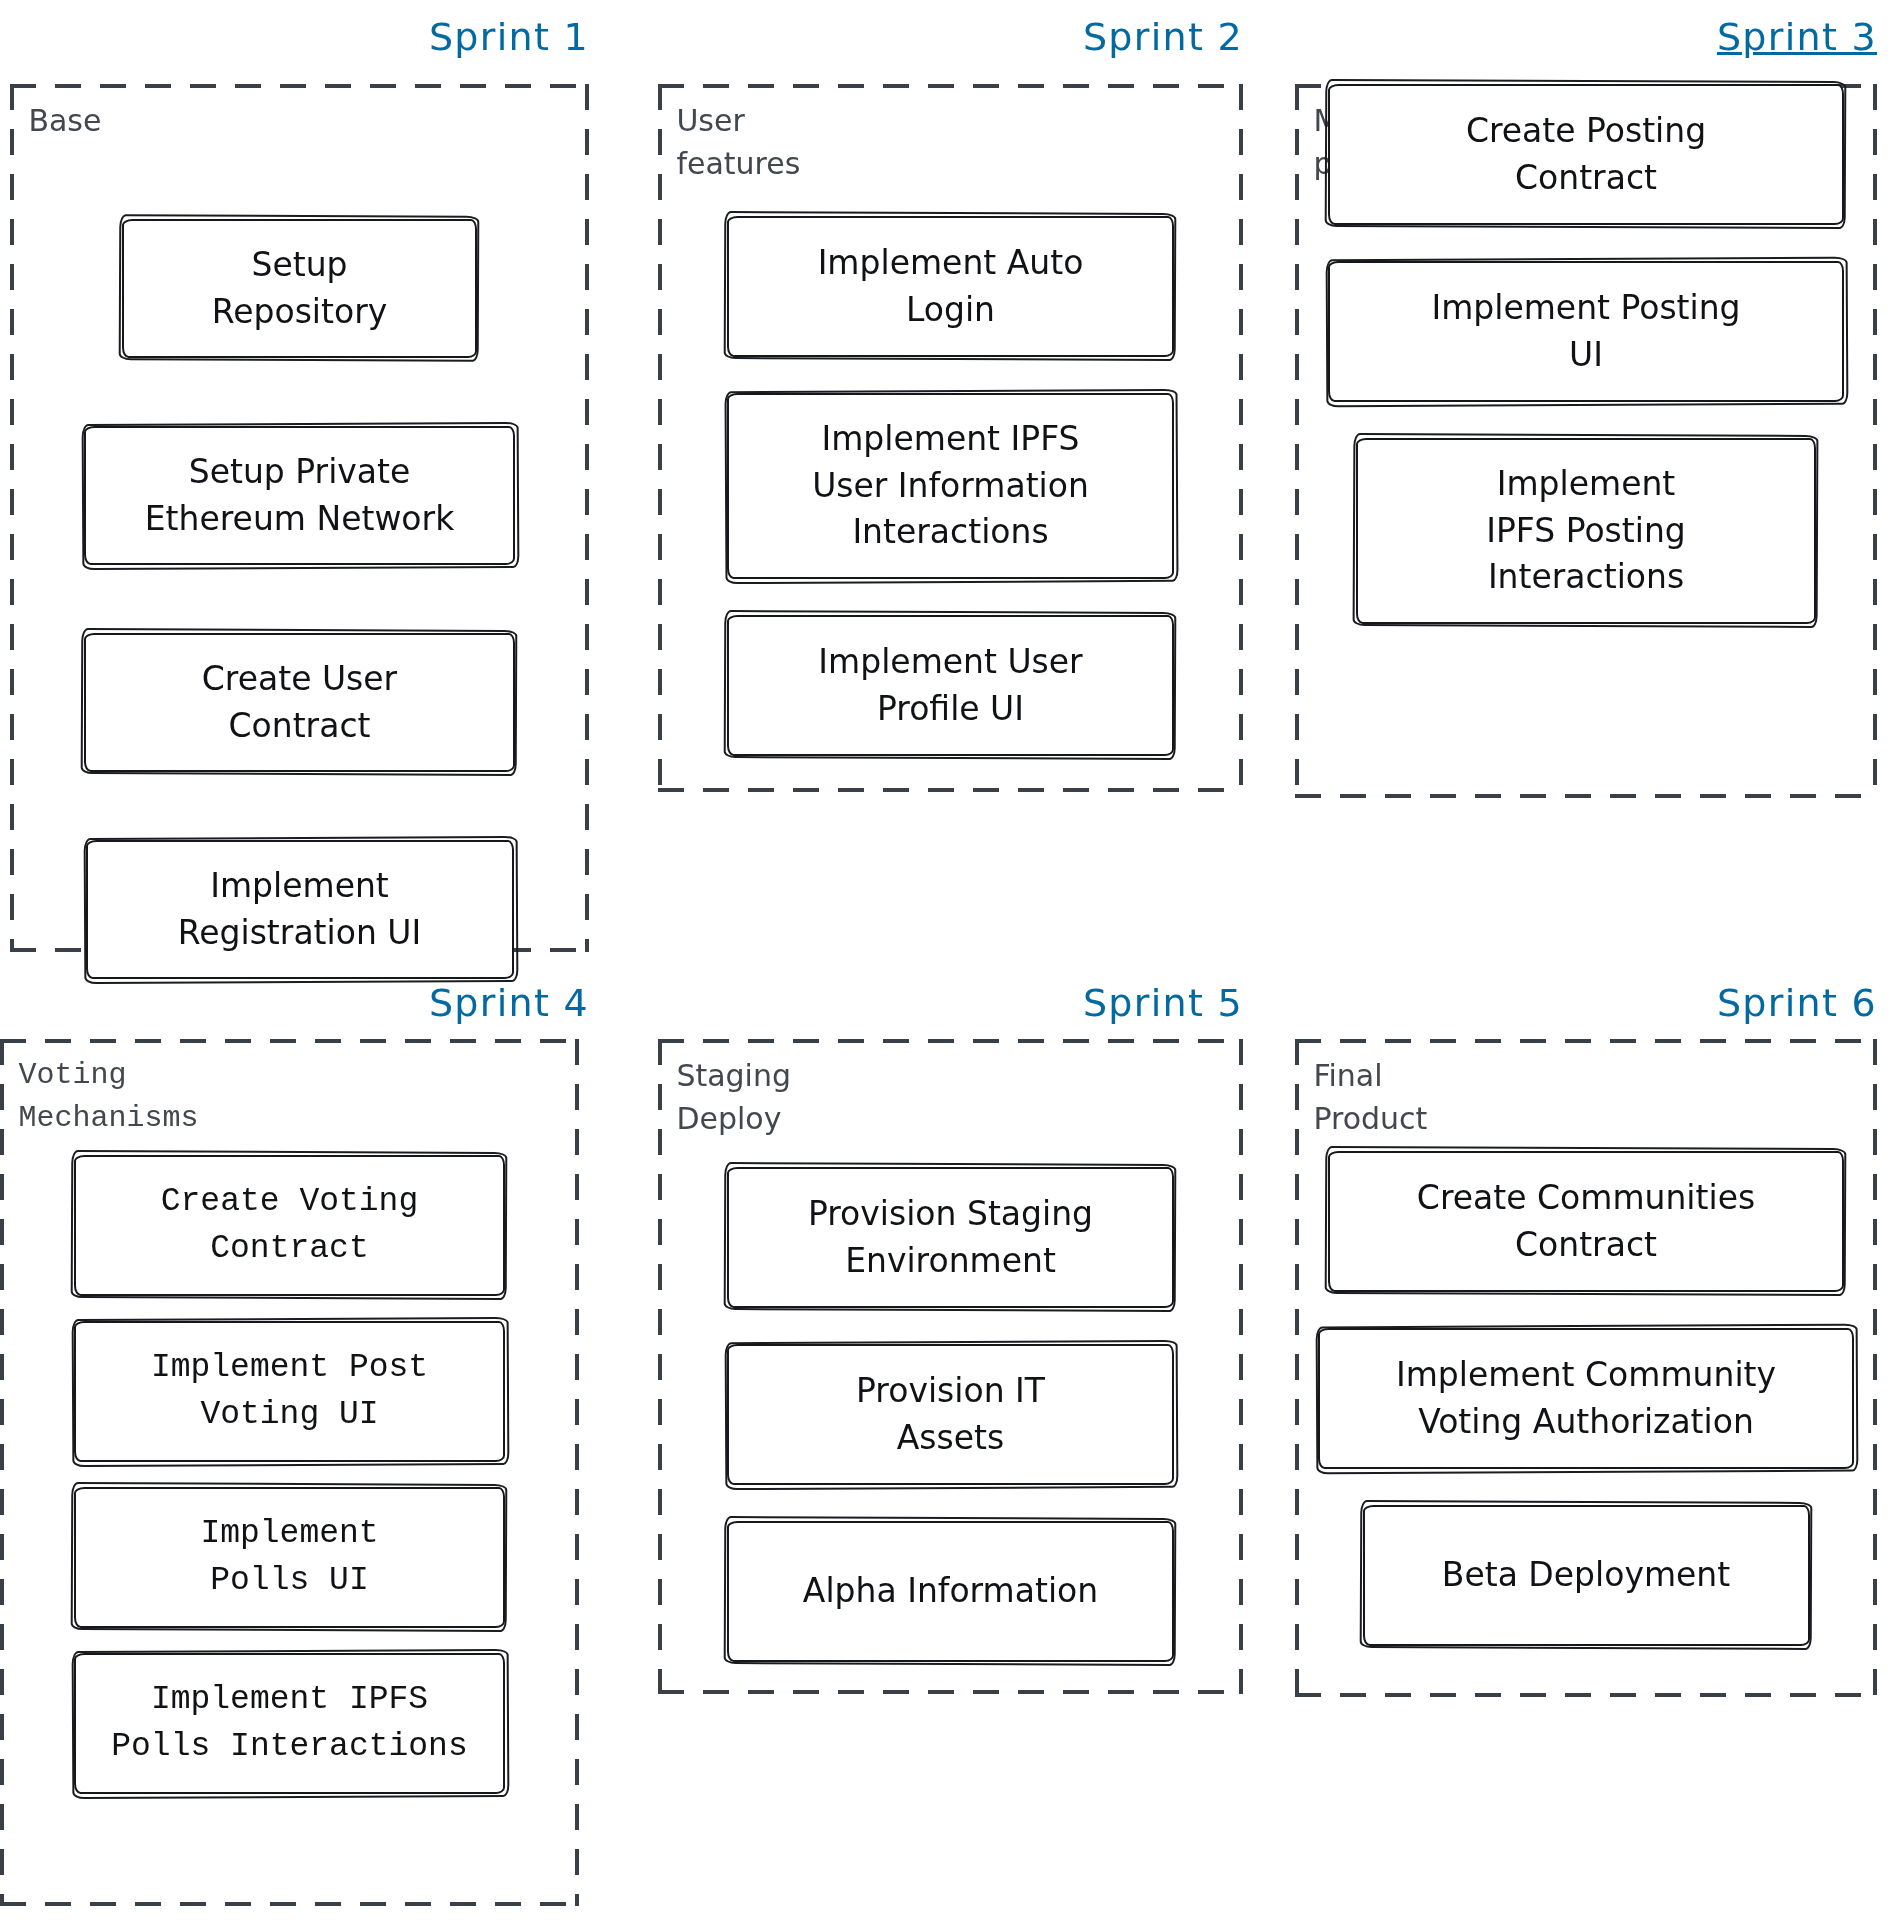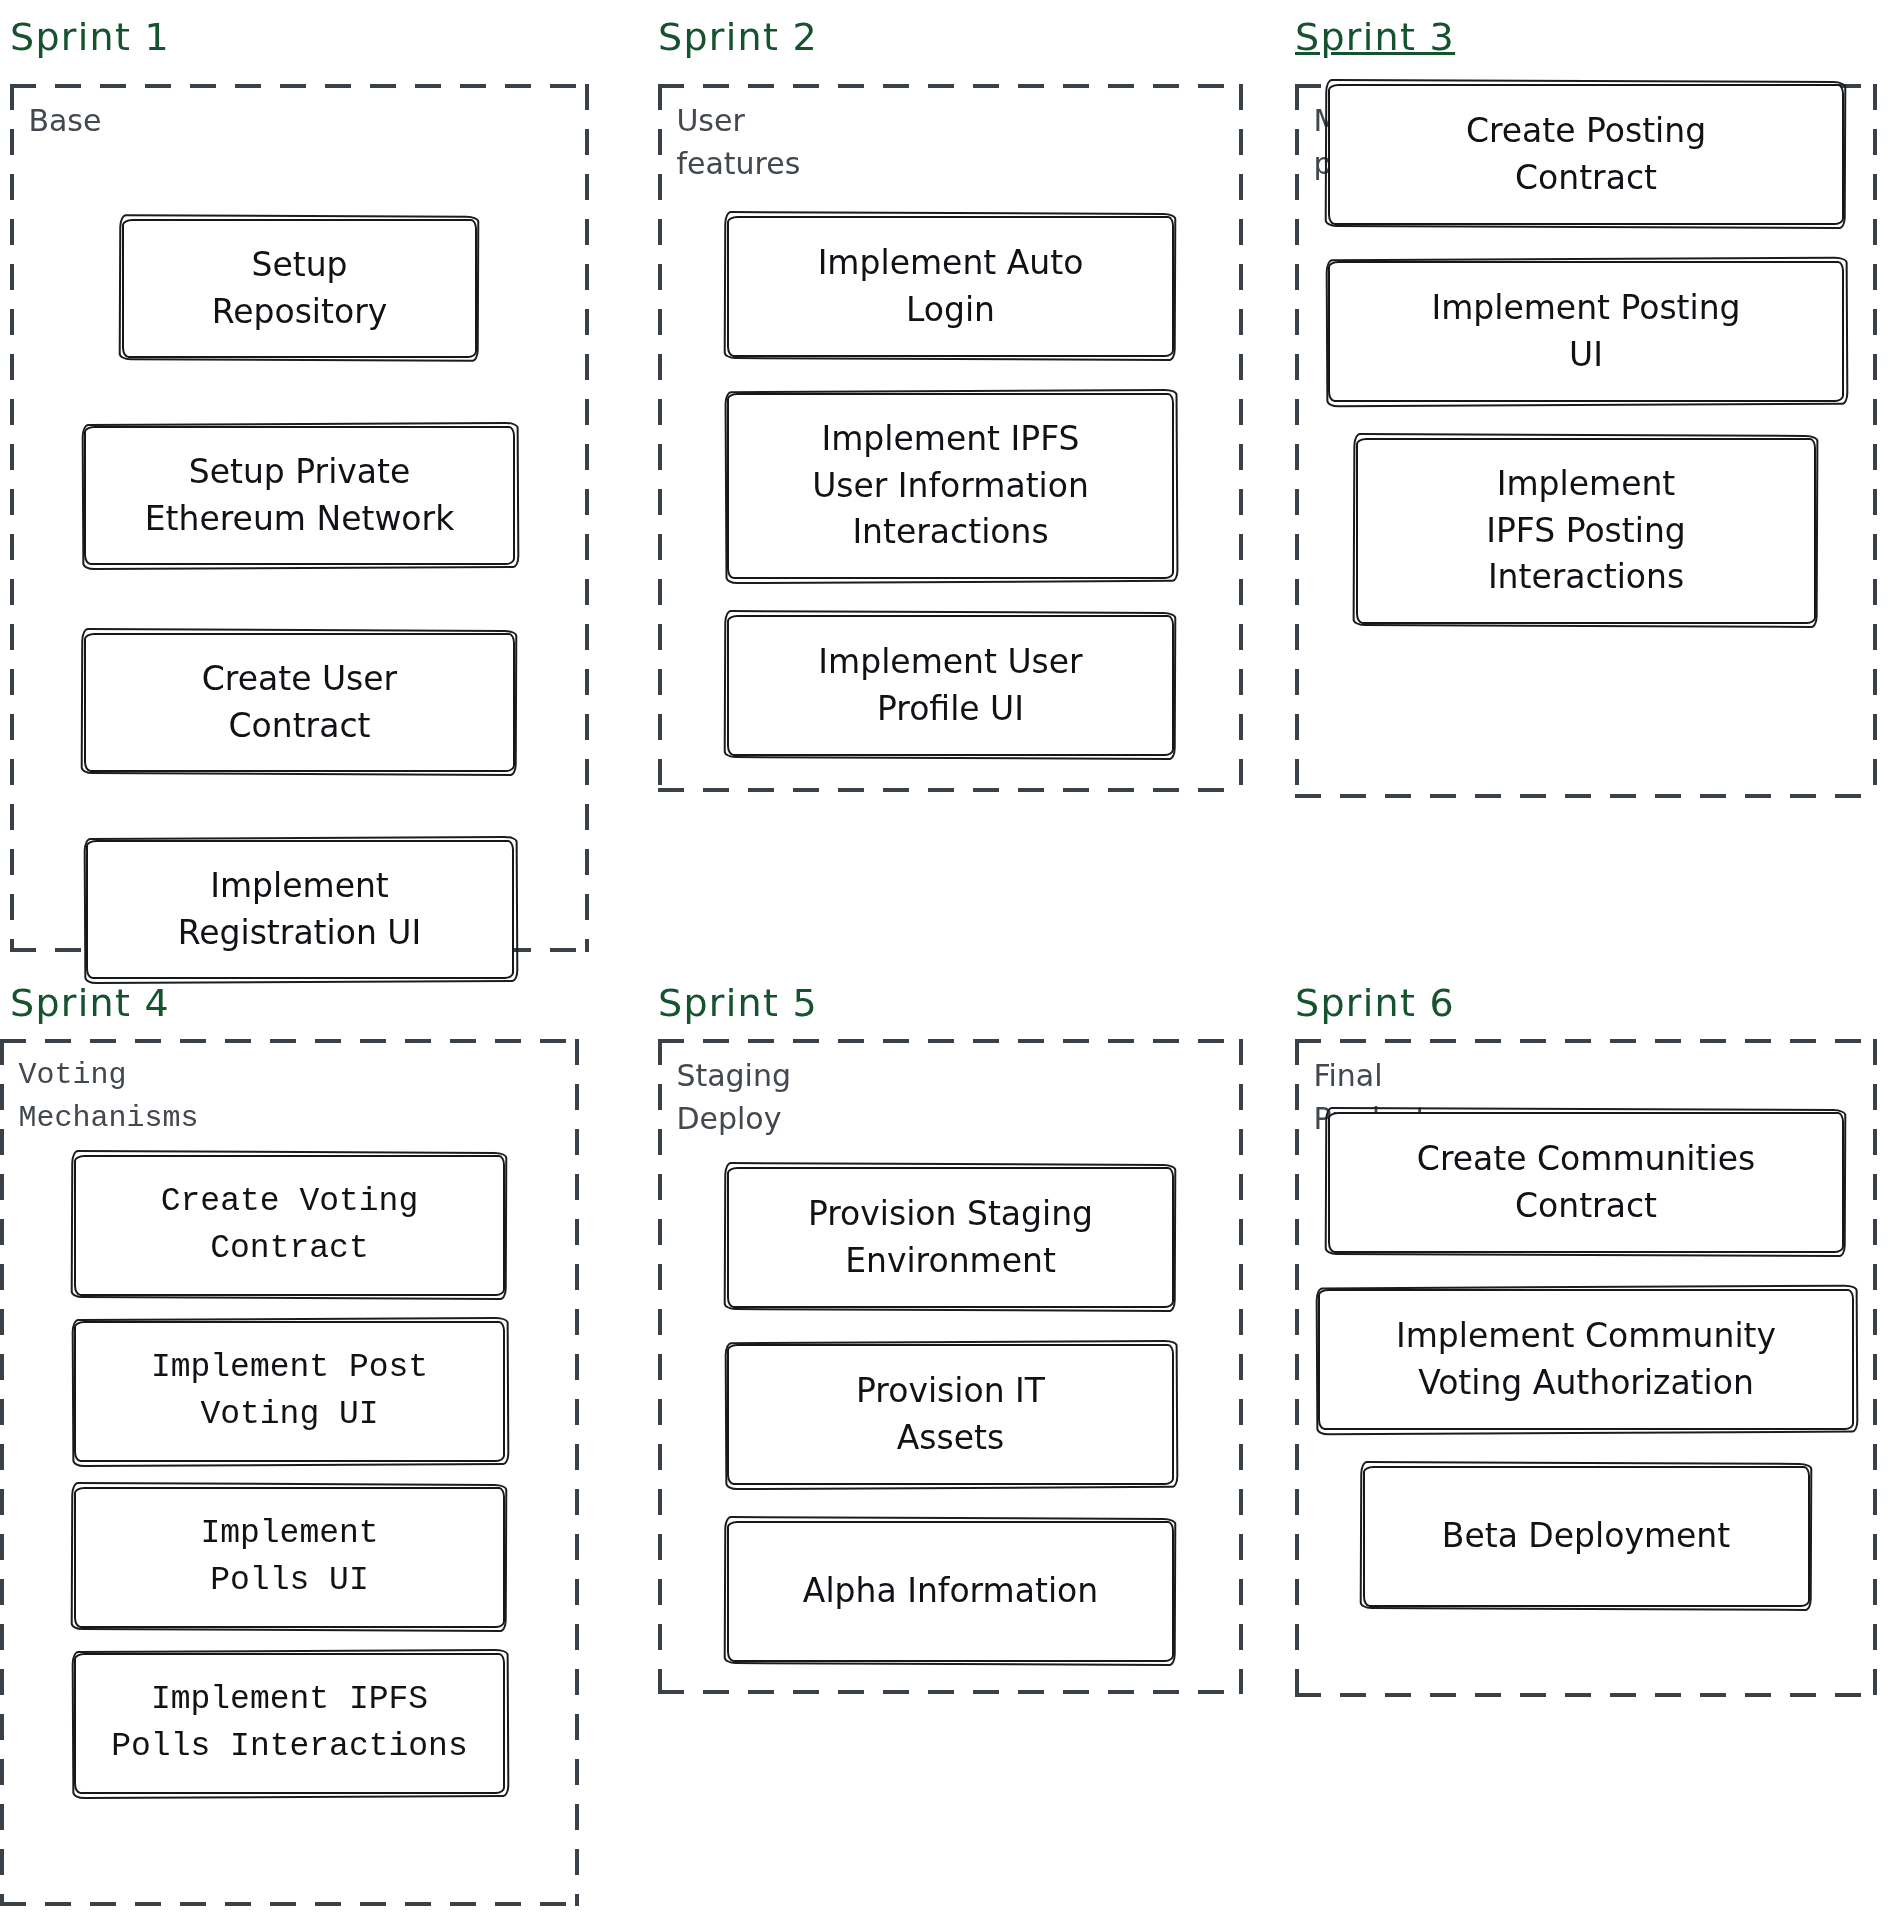--- a/index.html
+++ b/index.html
@@ -12,24 +12,24 @@
     width: 1895px;
     height: 1926px;
     background: #ffffff;
     font-family: "DejaVu Sans", "Liberation Sans", sans-serif;
     overflow: hidden;
   }
 
   
   .sprint-title {
     position: absolute;
-    text-align: left;
+    text-align: right;
     font-size: 38px;
     letter-spacing: 1.3px;
-    color: #14532d;
+    color: #0369a1;
     white-space: pre-line;
   }
 
   
   .group-box {
     position: absolute;
     background-image:
       repeating-linear-gradient(90deg,  #3a4047 0 26px, transparent 26px 45px),
       repeating-linear-gradient(90deg,  #3a4047 0 26px, transparent 26px 45px),
       repeating-linear-gradient(180deg, #3a4047 0 26px, transparent 26px 45px),
@@ -199,21 +199,21 @@
       <div class="task" style="width:447px; min-height:141px;">
         <span class="task-text">Alpha Information</span>
       </div>
     </div>
   </div>
 
   <div class="sprint-title" style="left:1295px; top:981px; width:582px;">Sprint 6</div>
   <div class="group-box" style="left:1295px; top:1039px; width:582px; height:658px;">
     <div class="group-label">Final
 Product</div>
-    <div class="tasks" style="margin-top:73px; gap:36px;">
+    <div class="tasks" style="margin-top:112px; gap:36px;">
       <div class="task" style="width:516px; min-height:141px;">
         <span class="task-text">Create Communities
 Contract</span>
       </div>
       <div class="task" style="width:536px; min-height:141px;">
         <span class="task-text">Implement Community
 Voting Authorization</span>
       </div>
       <div class="task" style="width:447px; min-height:141px;">
         <span class="task-text">Beta Deployment</span>

